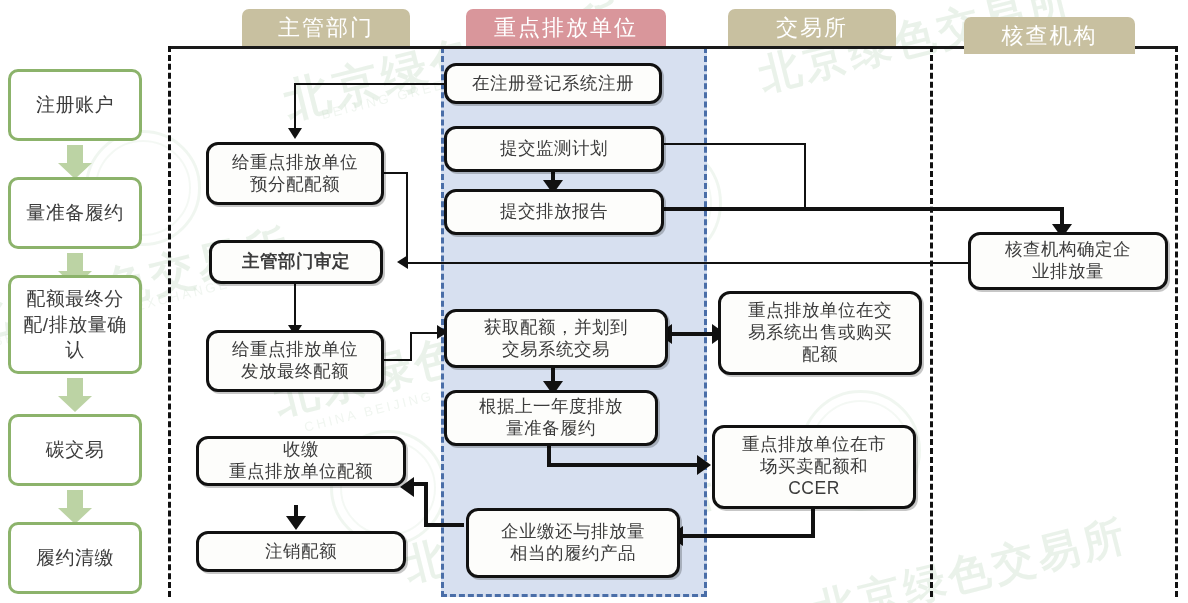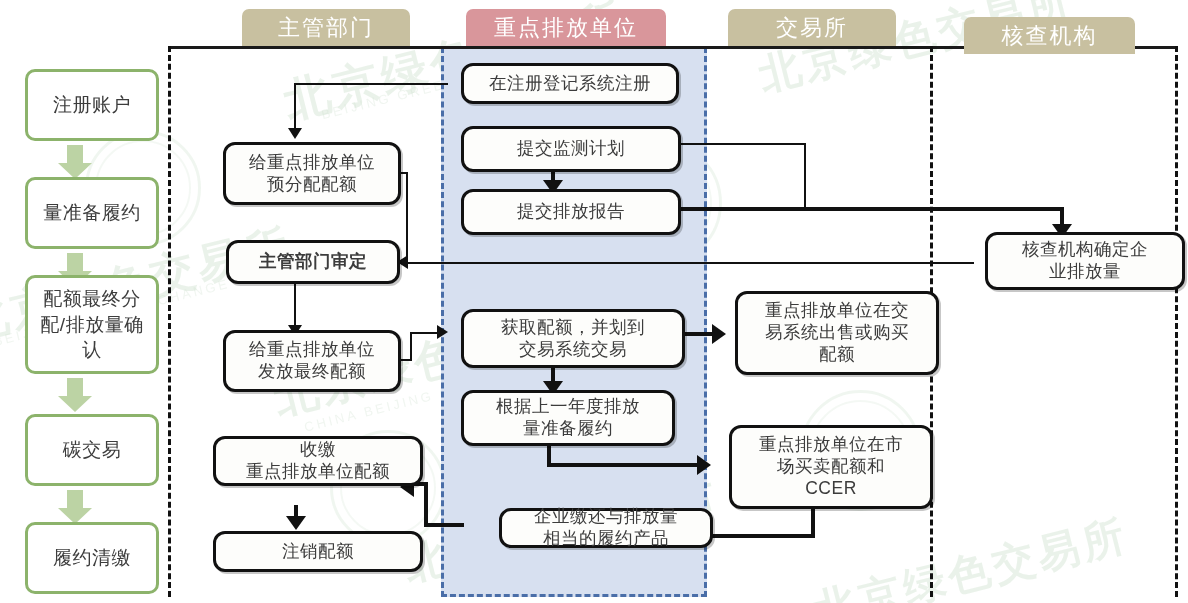--- a/index.html
+++ b/index.html
@@ -21,21 +21,21 @@
   .lane-frame{position:absolute;border-top:3px solid #1a1a1a;}
   .lane-div{position:absolute;width:0;border-left:3px dashed #111;}
   .lane-fill{position:absolute;background:#d7e0f0;}
   .lane-fill-border{position:absolute;border:3px dashed #4a6ea8;}
 
   
   .node{position:absolute;box-sizing:border-box;background:#fdfdfb;
         border:3.5px solid #111;border-radius:12px;
         display:flex;align-items:center;justify-content:center;text-align:center;
         color:#3c3c3c;font-size:17.5px;line-height:1.25;letter-spacing:.5px;
-        box-shadow:2px 2px 0 rgba(0,0,0,.22);margin-left:17px;}
+        box-shadow:2px 2px 0 rgba(0,0,0,.22);}
   .node.green{border:3px solid #8cb36b;border-radius:10px;background:#fff;box-shadow:none;}
 
   
   .ln{position:absolute;background:#111;}
   .ln.h{height:2px;}
   .ln.v{width:2px;}
   .ln.th-h{height:4px;}
   .ln.th-v{width:4px;}
 
   .ahead{position:absolute;width:0;height:0;}
@@ -177,20 +177,20 @@
   <div class="node" style="left:209px;top:240px;width:174px;height:44px;font-weight:bold;">主管部门审定</div>
   <div class="node" style="left:206px;top:330px;width:178px;height:62px;">给重点排放单位<br>发放最终配额</div>
   <div class="node" style="left:196px;top:436px;width:210px;height:50px;">收缴<br>重点排放单位配额</div>
   <div class="node" style="left:196px;top:531px;width:210px;height:41px;">注销配额</div>
 
   <div class="node" style="left:444px;top:63px;width:218px;height:41px;">在注册登记系统注册</div>
   <div class="node" style="left:444px;top:126px;width:220px;height:46px;">提交监测计划</div>
   <div class="node" style="left:444px;top:189px;width:220px;height:46px;">提交排放报告</div>
   <div class="node" style="left:444px;top:309px;width:224px;height:59px;">获取配额，并划到<br>交易系统交易</div>
   <div class="node" style="left:444px;top:390px;width:214px;height:56px;">根据上一年度排放<br>量准备履约</div>
-  <div class="node" style="left:482px;top:508px;width:214px;height:40px;">企业缴还与排放量<br>相当的履约产品</div>
+  <div class="node" style="left:466px;top:508px;width:214px;height:70px;">企业缴还与排放量<br>相当的履约产品</div>
 
   <div class="node" style="left:718px;top:291px;width:204px;height:84px;">重点排放单位在交<br>易系统出售或购买<br>配额</div>
   <div class="node" style="left:712px;top:425px;width:204px;height:84px;">重点排放单位在市<br>场买卖配额和<br>CCER</div>
 
   <div class="node" style="left:968px;top:232px;width:200px;height:58px;">核查机构确定企<br>业排放量</div>
 
 </div>
 
 </body></html>

